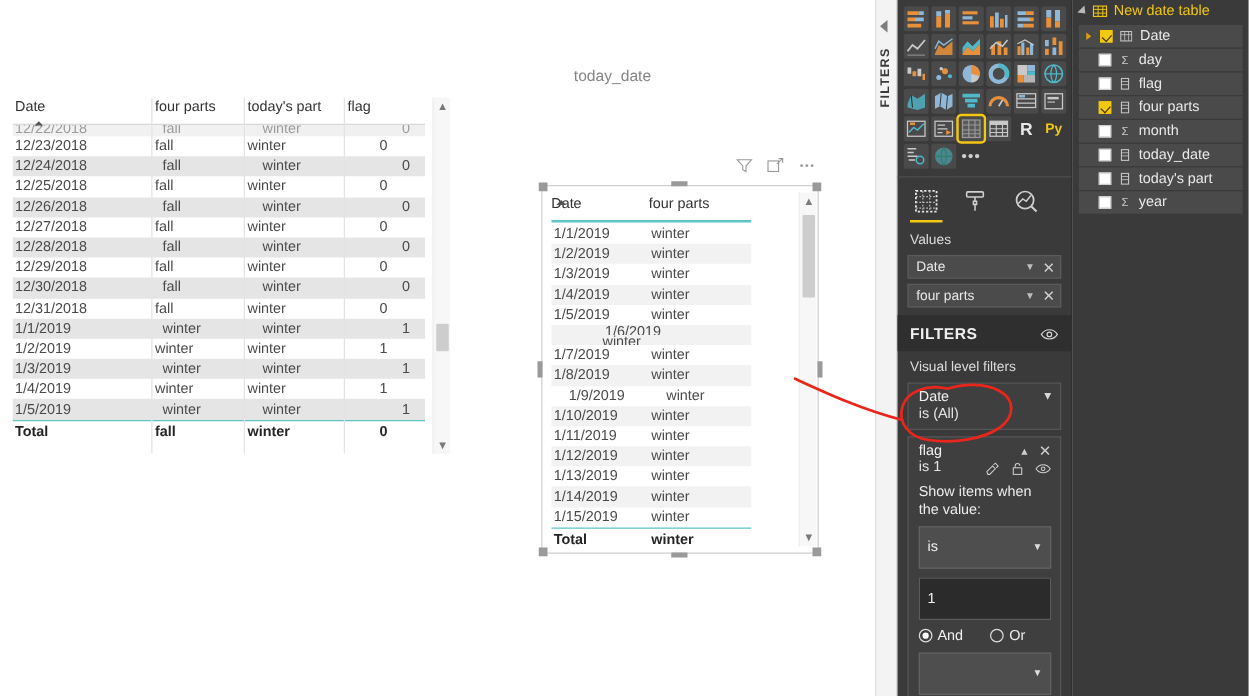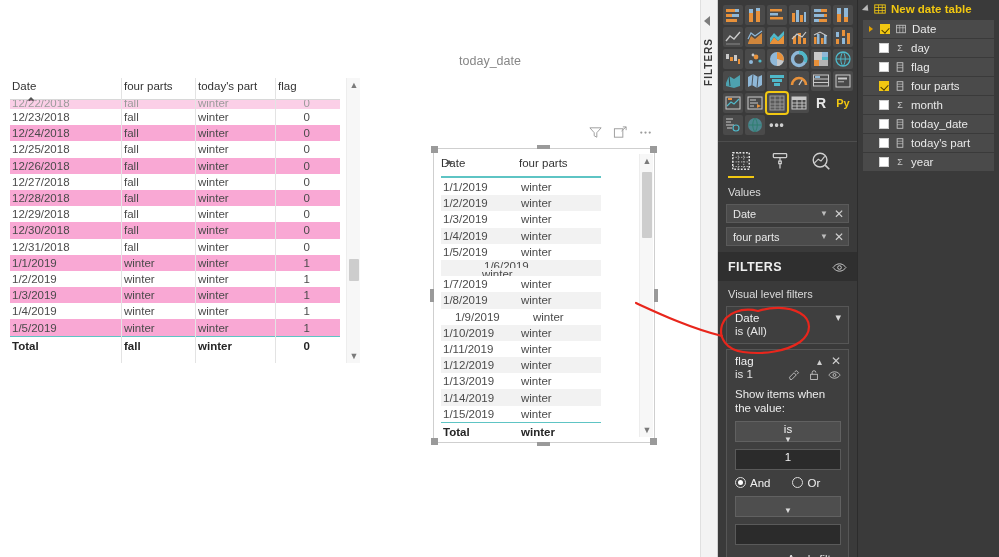--- a/index.html
+++ b/index.html
@@ -21,21 +21,21 @@
   .thead .th {
     font-size: 11.5px; color: #333; padding: 2px 6px 0 2px;
     white-space: nowrap; position: relative;
   }
   .sort-caret {
     position: absolute; left: 17px; bottom: -2px;
     width: 0; height: 0; border-left: 4px solid transparent;
     border-right: 4px solid transparent; border-bottom: 4px solid #555;
   }
   .trow { display: flex; height: 16.2px; align-items: center; font-size: 11.5px; color: #4a4a4a; }
-  .trow.alt { background: #f9a8d4; }
+  .trow.alt { background: #e5e5e5; justify-content: space-between; }
   .trow.clip { height: 9px; align-items: flex-end; overflow: hidden; opacity: .55; }
   .td { padding: 0 6px 0 2px; white-space: nowrap; overflow: hidden; }
   .td.num { text-align: right; padding-right: 12px; }
   .c-date { width: 112px; }
   .c-four { width: 74px; }
   .c-today { width: 80px; }
   .c-flag { width: 46px; }
   .totrow {
     display: flex; height: 20px; align-items: center; font-size: 11.5px;
     font-weight: bold; color: #252525; border-top: 1.5px solid #5ec4c4;
@@ -141,43 +141,43 @@
   .fcard.exp { background: #3f3f3f; }
   .fcard .frow { display: flex; align-items: flex-start; justify-content: space-between; }
   .fcard .fname { font-size: 11.5px; color: #f0f0f0; }
   .fcard .fval { font-size: 11.5px; color: #e4e4e4; margin-top: 1px; }
   .fcard .chev { color: #d8d8d8; font-size: 11px; line-height: 1; }
   .ficons { display: flex; gap: 9px; align-items: center; color: #cfcfcf; }
   .ficons2 { display: flex; gap: 9px; align-items: center; color: #cfcfcf; margin-top: 2px;}
   .f-lbl { font-size: 11.5px; color: #ececec; margin: 6px 0 5px 0; line-height: 1.25; }
   .f-select, .f-input {
     width: 100%; height: 21px; background: #4e4e4e; border: 1px solid #616161;
-    color: #f2f2f2; font-size: 11.5px; padding: 1px 6px; display: flex;
-    align-items: center; justify-content: space-between; margin-bottom: 7px; flex-direction: column;
+    color: #f2f2f2; font-size: 11.5px; padding: 16px 6px; display: flex;
+    align-items: center; justify-content: space-between; margin-bottom: 7px;
   }
   .f-input { background: #2b2b2b; border: 1px solid #5a5a5a; }
   .f-input.empty { height: 21px; }
   .f-select .car { font-size: 8px; color: #dcdcdc; }
   .radios { display: flex; gap: 22px; align-items: center; margin: 1px 0 7px 0; }
   .radio { display: flex; align-items: center; gap: 4px; font-size: 11.5px; color: #f0f0f0; }
   .rdot { width: 11px; height: 11px; border-radius: 50%; border: 1.5px solid #dcdcdc; position: relative; }
   .rdot.on::after { content:""; position:absolute; inset:2px; border-radius:50%; background:#fff; }
   .apply { text-align: right; font-size: 11.5px; color: #e6e6e6; padding-top: 1px; }
 
   
   #fields-pane {
     position: absolute; left: 858px; top: 0; width: 141px; height: 557px; background: #3a3a3a;
   }
   .search-box {
     margin: 8px 7px 6px 7px; height: 21px; background: #2b2b2b; border: 1px solid #575757;
     display: flex; align-items: center; gap: 6px; padding: 0 6px; color: #cfcfcf; font-size: 11.5px;
   }
   .tbl-node { display: flex; align-items: center; gap: 5px; padding: 3px 4px 5px 6px; }
   .tbl-node .tri { width: 0; height: 0; border-top: 4px solid transparent; border-bottom: 4px solid transparent; border-left: 5px solid #b9b9b9; }
-  .tbl-node .nm { font-size: 11.5px; color: #f2c811; font-weight: bold; }
+  .tbl-node .nm { font-size: 11.5px; color: #f2c811; font-weight: normal; }
   .fld {
     display: flex; align-items: center; gap: 6px; height: 18px;
     margin: 0 5px 1px 5px; padding-left: 16px; background: #4a4a4a;
     font-size: 11.5px; color: #e9e9e9;
   }
   .fld.has-tri { padding-left: 6px; }
   .fld .tri2 { width: 0; height: 0; border-top: 3.5px solid transparent; border-bottom: 3.5px solid transparent; border-left: 4.5px solid #e0a000; margin-right: 1px;}
   .cbox { width: 10px; height: 10px; background: #fff; border: 1px solid #cfcfcf; flex: 0 0 auto; }
   .cbox.on { background: #f2c811; border-color: #f2c811; position: relative; }
   .cbox.on::after {

